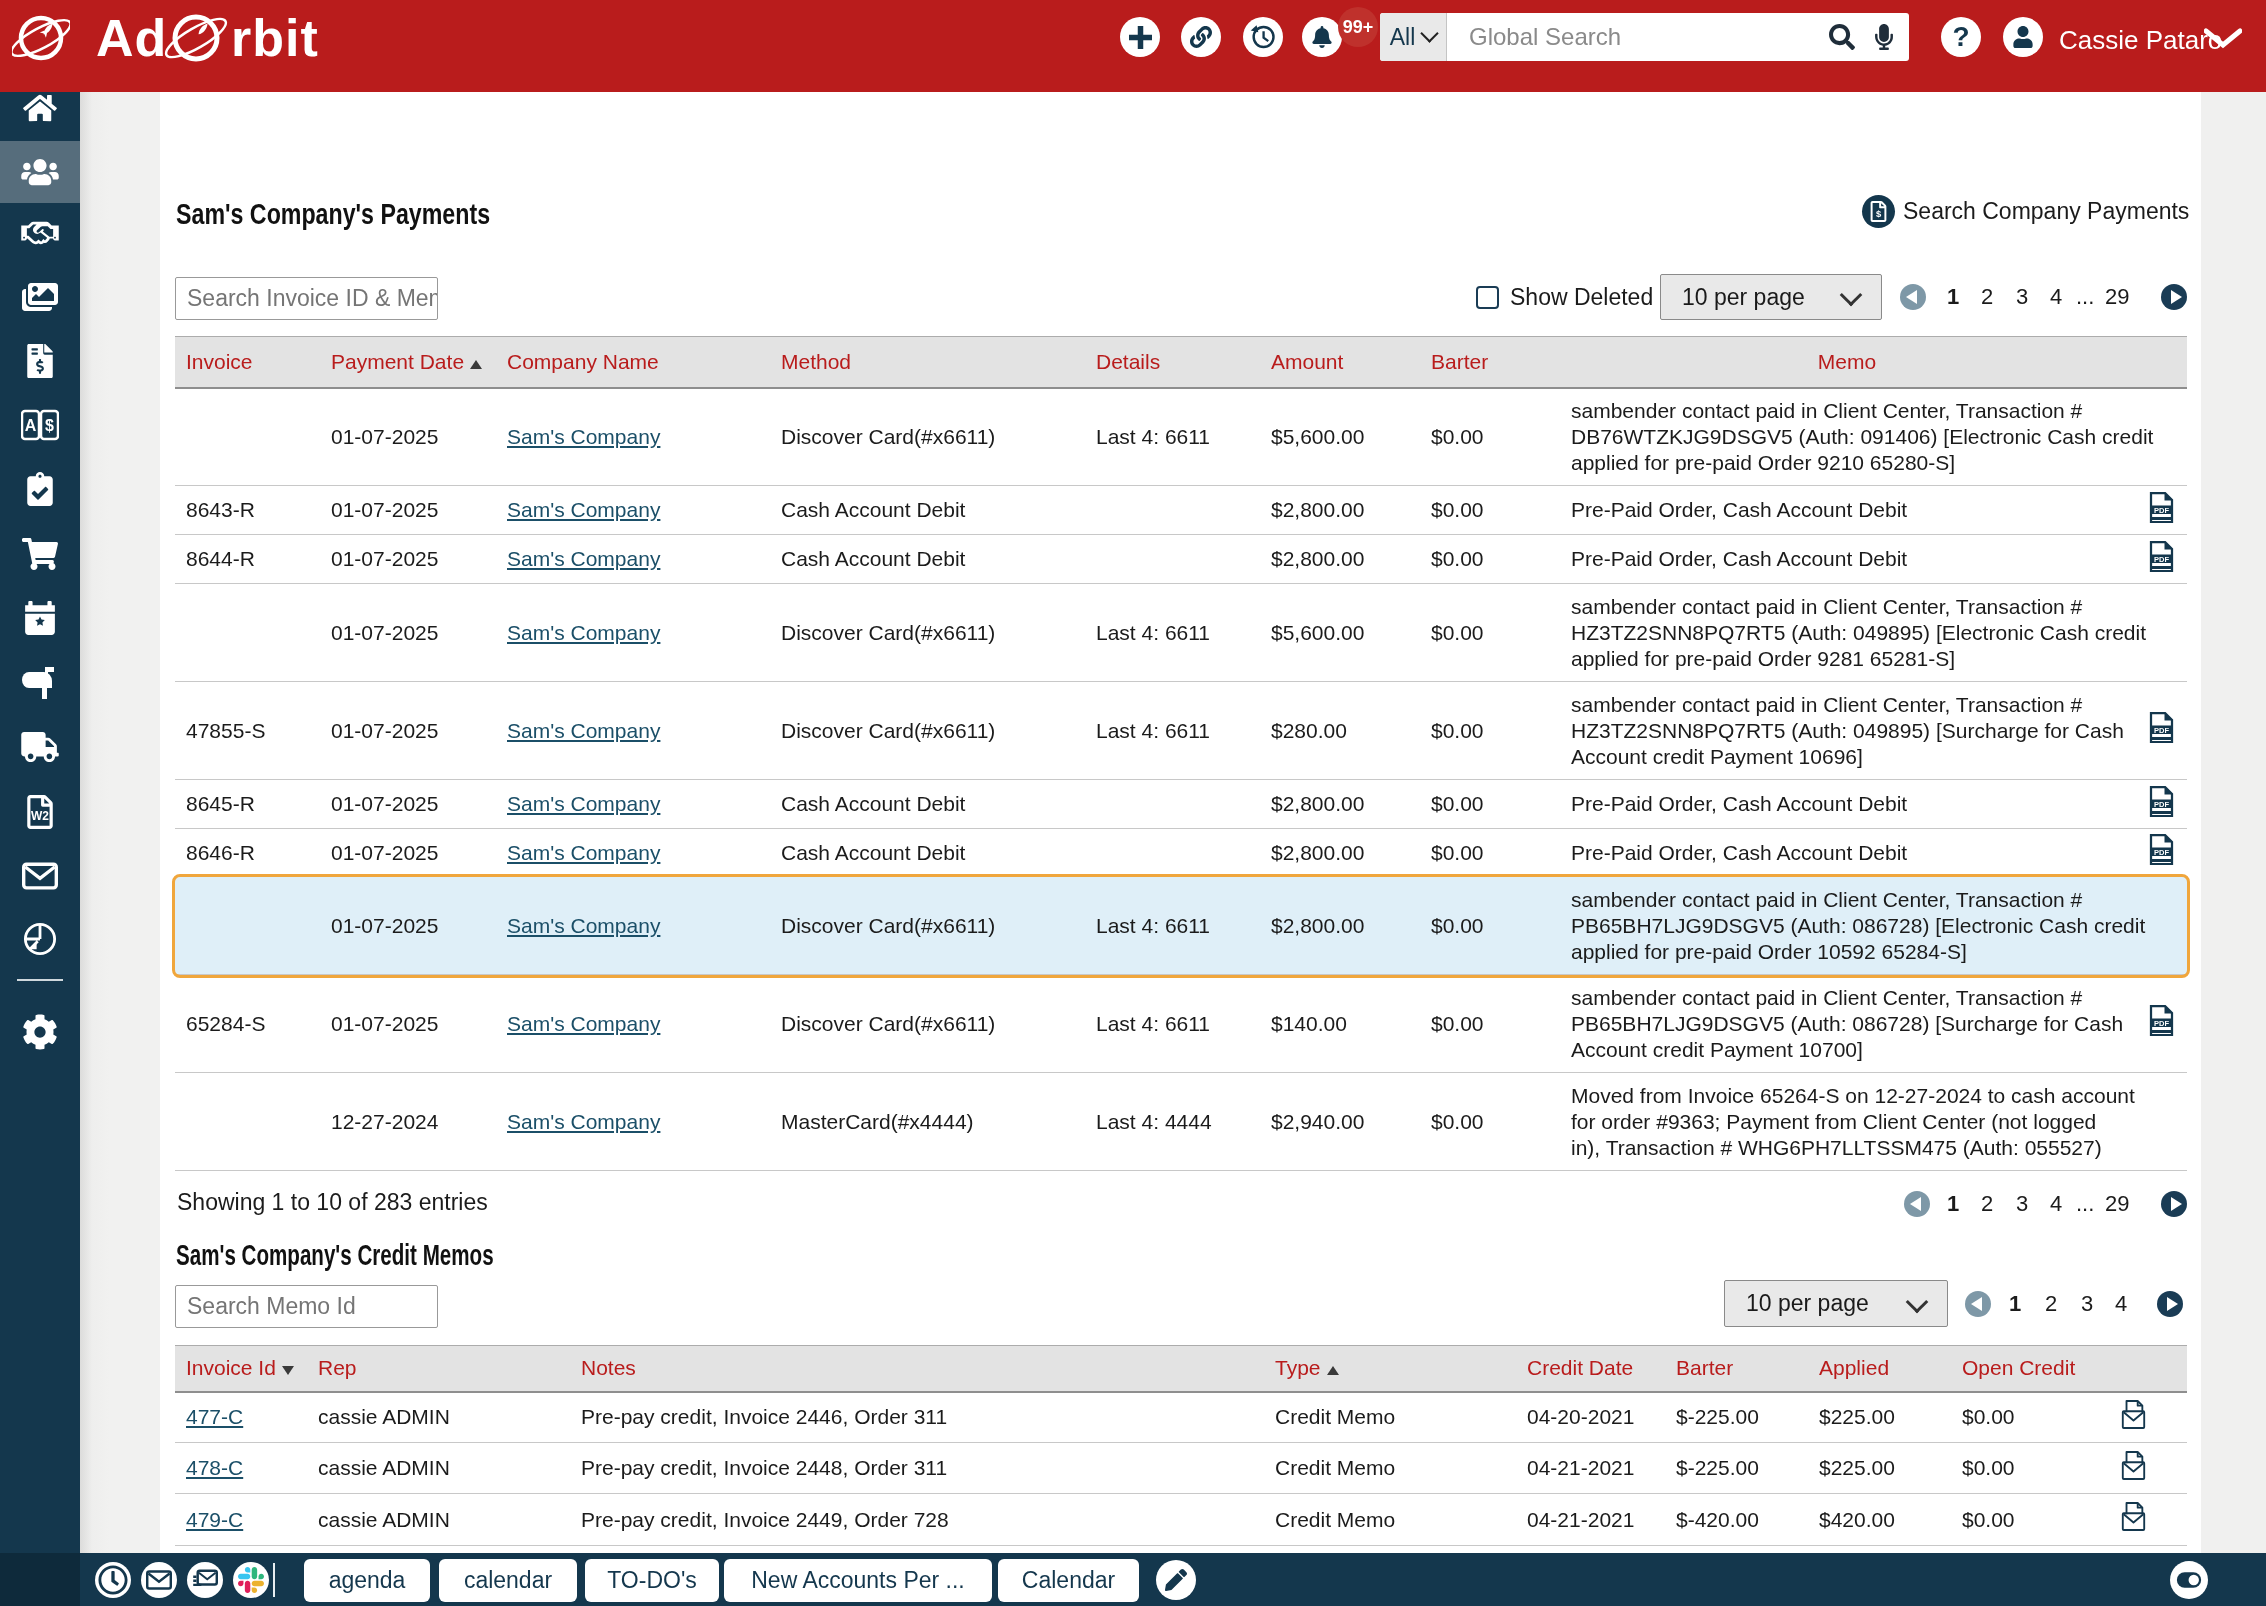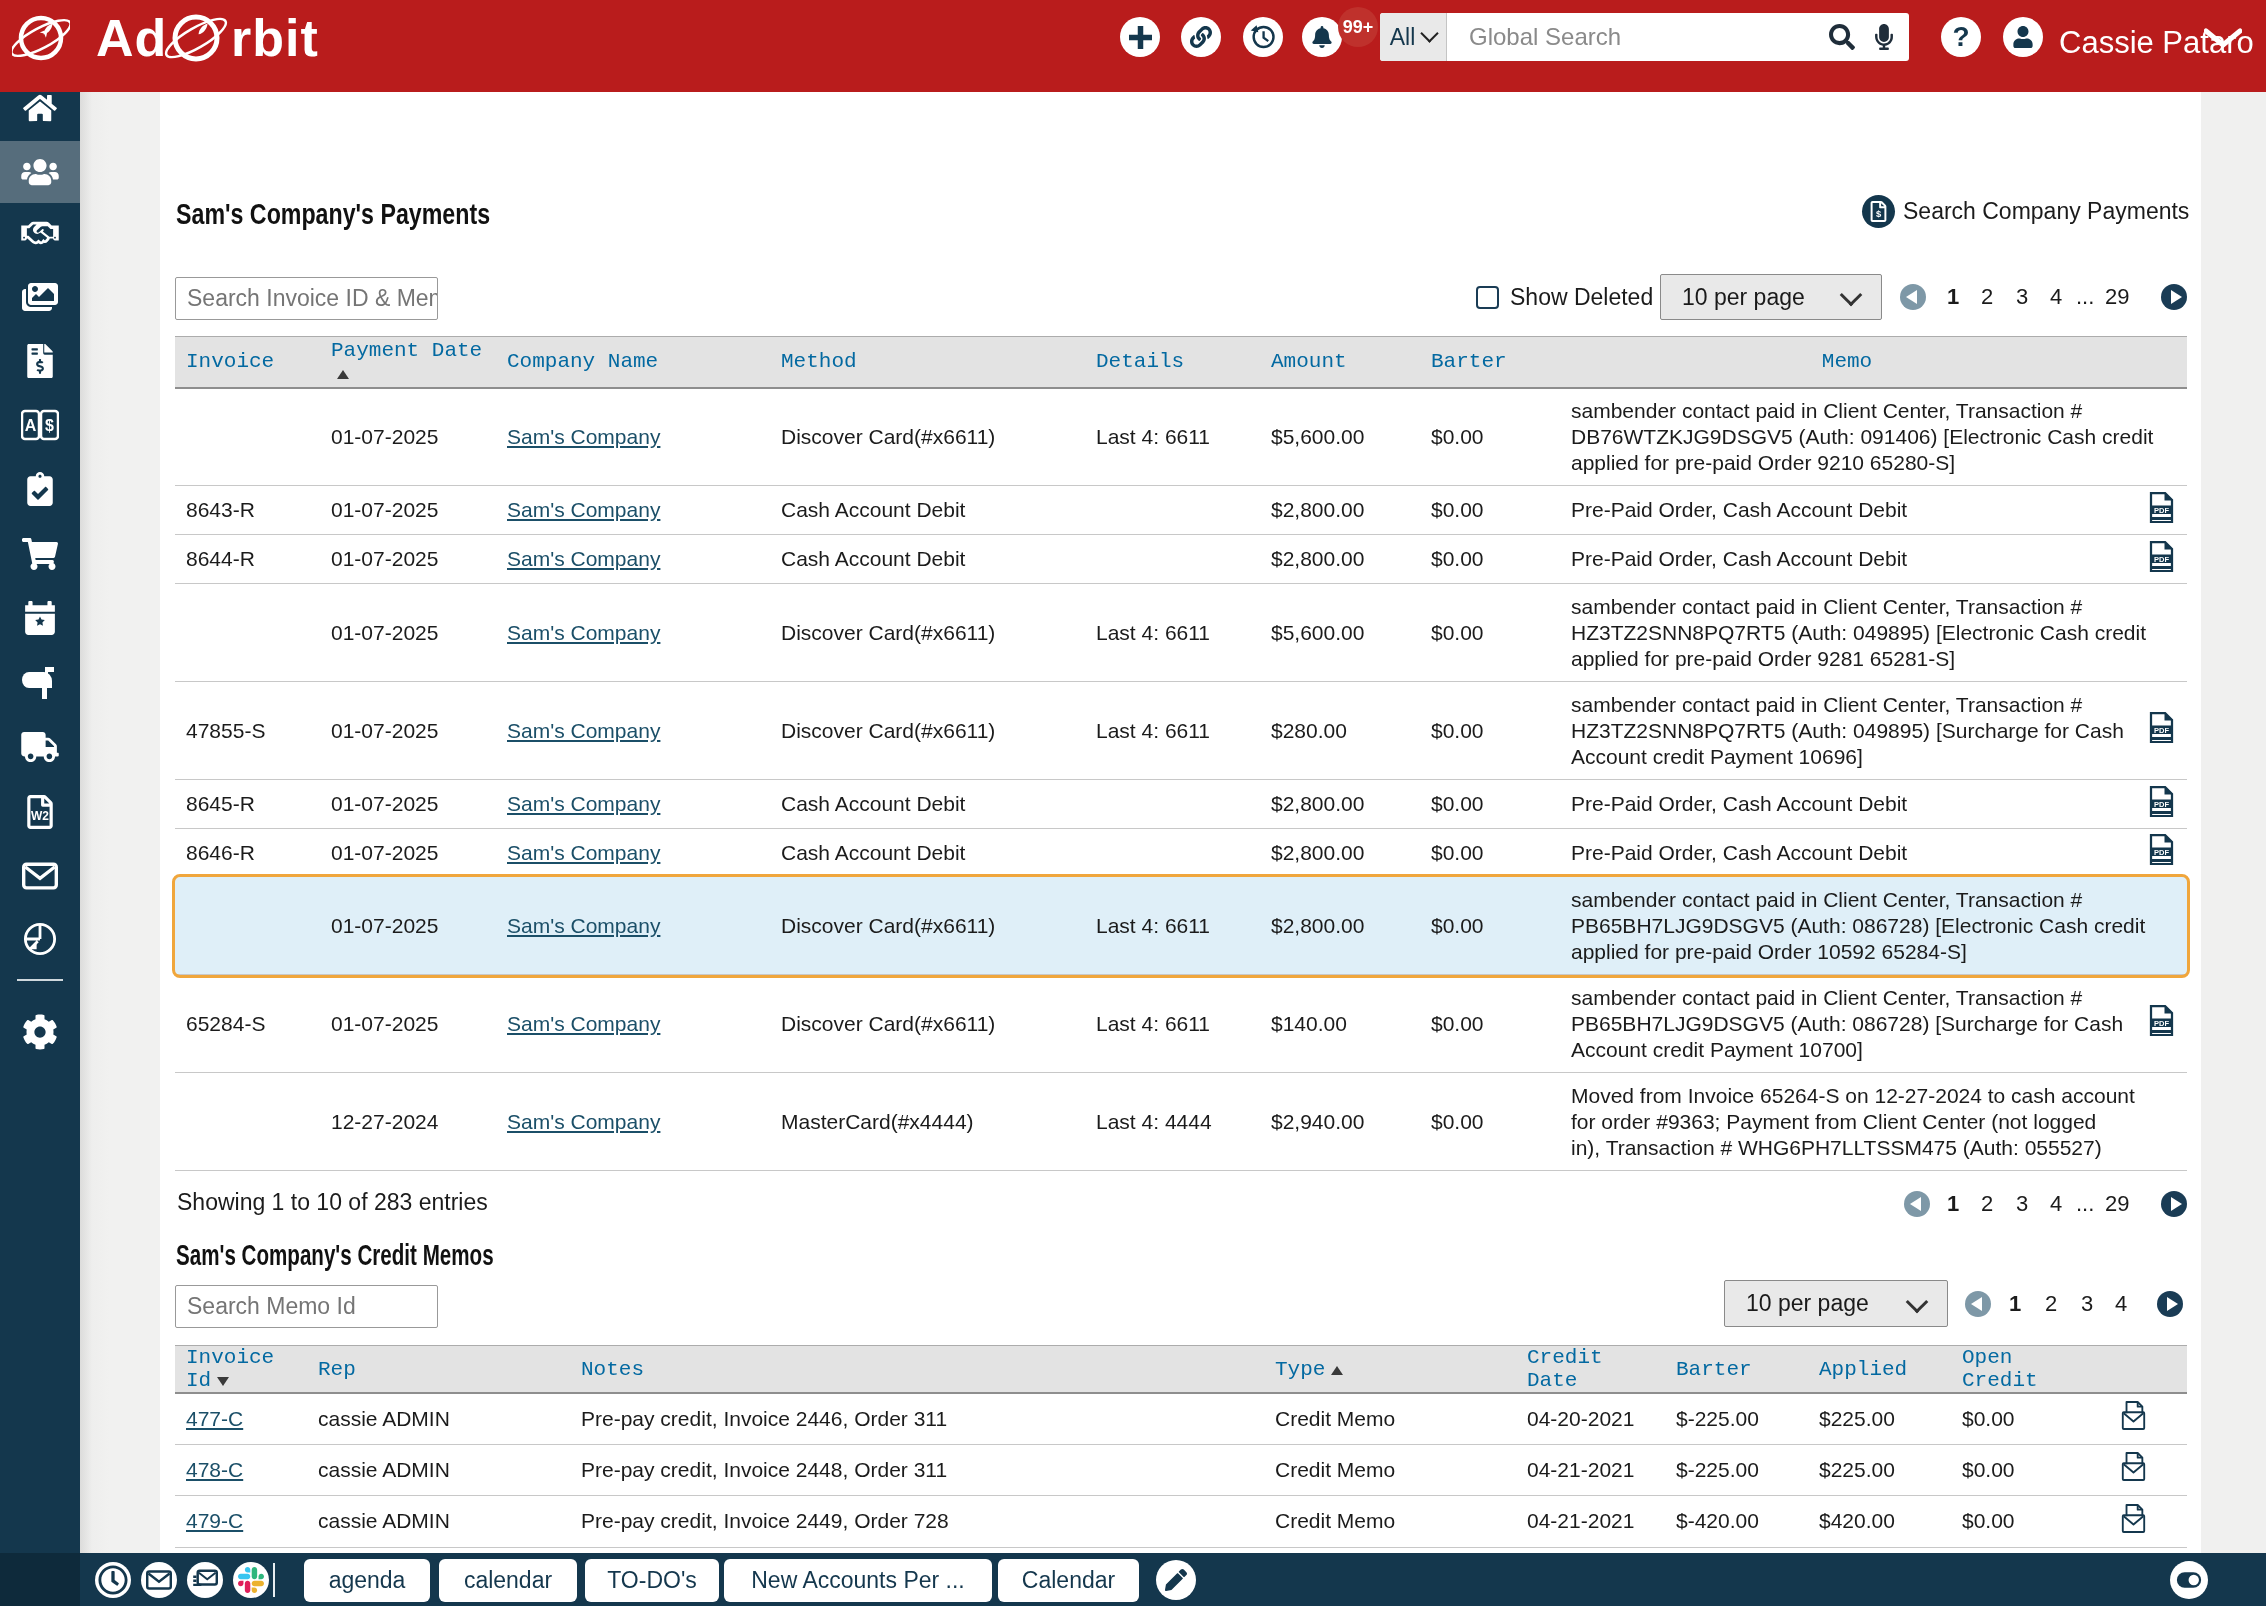--- a/index.html
+++ b/index.html
@@ -10,21 +10,21 @@
 
 #hdr { position:absolute; left:0; top:0; width:2266px; height:92px; background:#b91c1c; z-index:20; }
 #logoTxt { position:absolute; left:96px; top:8px; font-size:52px; font-weight:bold; color:#fff; letter-spacing:1px; }
 .circ { position:absolute; border-radius:50%; background:#fff; color:#14374d; display:flex; align-items:center; justify-content:center; }
 #badge { position:absolute; left:1338px; top:7px; width:40px; height:40px; border-radius:50%; background:#bf312c; color:#fff;
   font-size:18px; font-weight:bold; display:flex; align-items:center; justify-content:center; z-index:22;}
 #gsearch { position:absolute; left:1380px; top:13px; width:529px; height:48px; background:#fff; border-radius:3px; display:flex; align-items:center; }
 #gsAll { width:67px; height:48px; background:#e9e9e9; border-right:1px solid #c4c4c4; border-radius:3px 0 0 3px;
   color:#14374d; font-size:23px; display:flex; align-items:center; justify-content:center; gap:8px;}
 #gsPh { color:#8a8a8a; font-size:24px; margin-left:22px; flex:1; }
-#userName { position:absolute; left:2059px; top:25px; color:#fff; font-size:31px; z-index:21; white-space:nowrap;}
+#userName { position:absolute; left:2059px; top:25px; color:#fff; font-size:26px; z-index:21; white-space:nowrap;}
 
 #sbar { position:absolute; left:0; top:74px; width:80px; height:1532px; background:#14374d; z-index:19; }
 .sitem { position:absolute; left:0; width:80px; height:62px; display:flex; align-items:center; justify-content:center; color:#fff; }
 .sel { background:#566d7c; }
 #sdiv { position:absolute; left:17px; top:905px; width:46px; height:2px; background:#cfd8dd; }
 
 #gutL { position:absolute; left:80px; top:74px; width:80px; height:1532px; background:linear-gradient(to right, #dcdcdb 0px, #eeeeed 12px, #f1f1f0 30px); }
 #gutR { position:absolute; left:2201px; top:74px; width:65px; height:1532px; background:#f0f0ef; }
 
 #credits { position:absolute; left:176px; top:86px; width:2010px; height:92px; background:#e9e9e9;
@@ -41,21 +41,21 @@
 .pgc { position:absolute; width:26px; height:26px; border-radius:50%; display:flex; align-items:center; justify-content:center; }
 .pgc.dis { background:#7e98a7; }
 .pgc.act { background:#1a3c55; }
 .tri-r { width:0; height:0; border-left:11px solid #fff; border-top:7px solid transparent; border-bottom:7px solid transparent; margin-left:4px;}
 .tri-l { width:0; height:0; border-right:11px solid #fff; border-top:7px solid transparent; border-bottom:7px solid transparent; margin-right:4px;}
 .pgn { position:absolute; font-size:22px; color:#1b1b1b; }
 
 table { border-collapse:collapse; table-layout:fixed; font-size:21px; color:#1b1b1b; }
 #ptable { position:absolute; left:175px; top:336px; width:2012px; }
 #mtable { position:absolute; left:175px; top:1345px; width:2012px; }
-th { background:#e3e3e3; font-weight:400; text-align:left; color:#0369a1;font-family:Liberation Mono, monospace; }
+th { background:#e3e3e3; font-weight:400; text-align:left; color:#b91c1c; }
 #ptable th { border-top:1px solid #acacac; border-bottom:2px solid #8e8e8e; height:51px; }
 #mtable th { border-top:1px solid #acacac; border-bottom:2px solid #8e8e8e; height:46px;margin-left:48px; }
 td { border-bottom:1px solid #c8c8c8; vertical-align:middle; line-height:26px; }
 th,td { padding:0 12px 0 11px; overflow:visible; }
 a.lnk { color:#1b4f68; text-decoration:underline; }
 .hl td { background:#dfeff8; }
 #hlbox { position:absolute; left:172px; top:874px; width:2018px; height:104px; border:3px solid #f0a63c; border-radius:8px; z-index:5; }
 .memo { white-space:nowrap; }
 
 #bbar { position:absolute; left:80px; top:1553px; width:2186px; height:53px; background:#14374d; z-index:30; }

